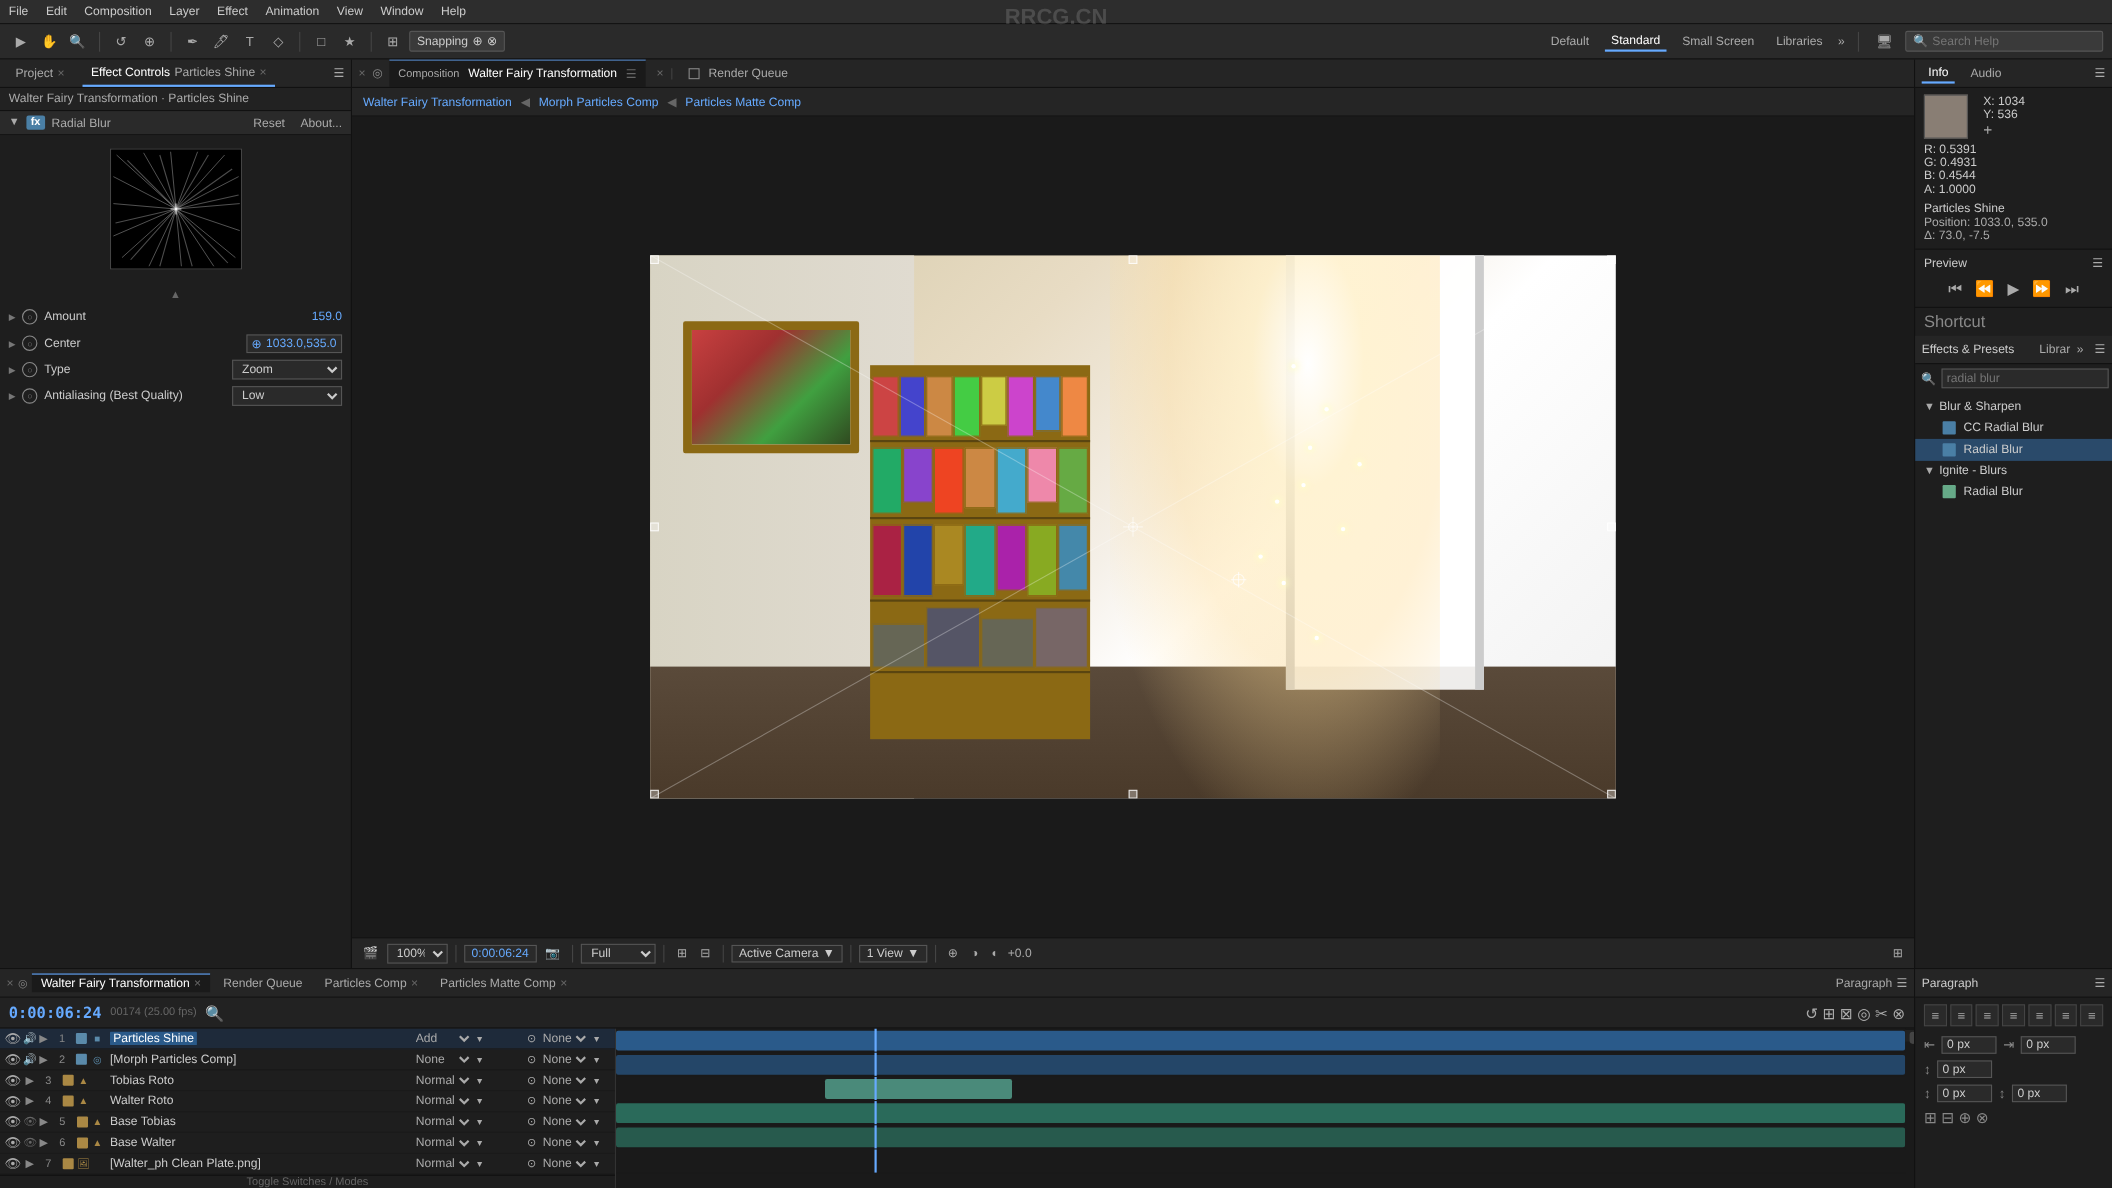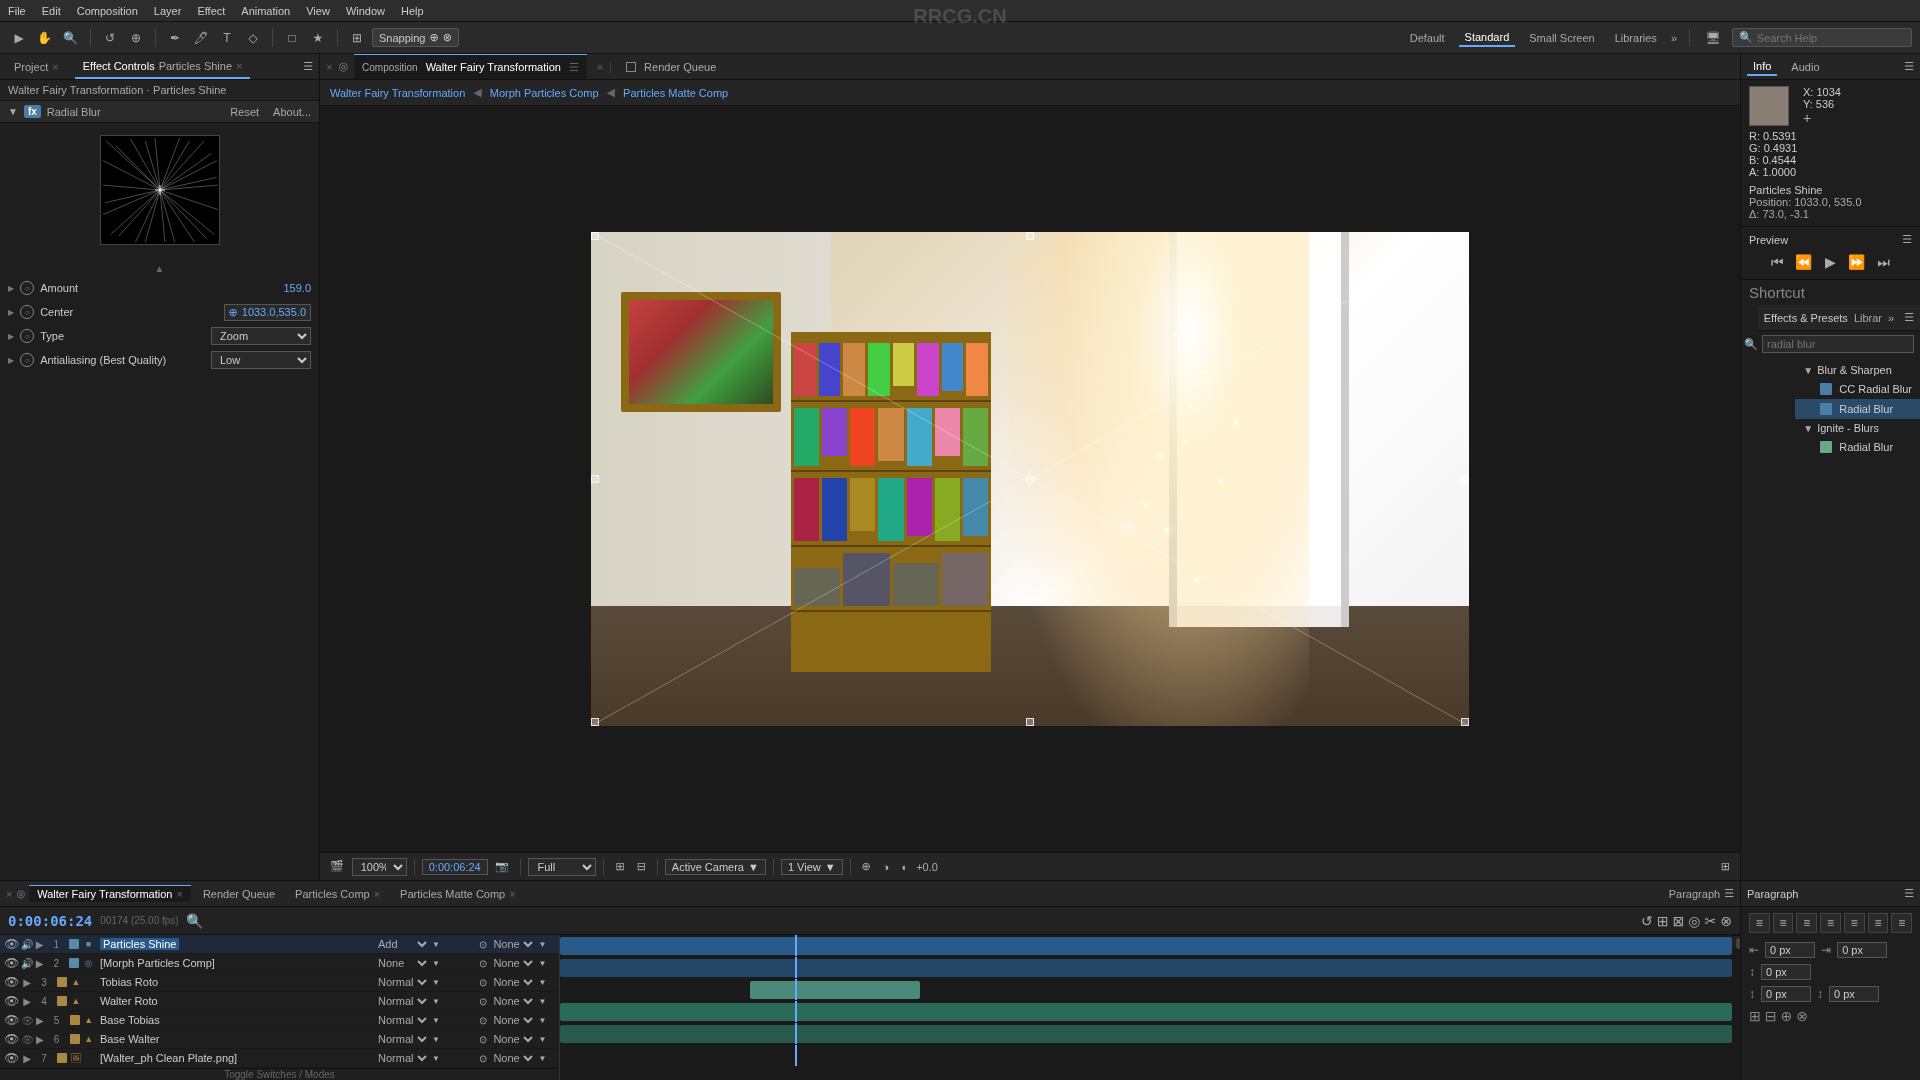--- a/index.html
+++ b/index.html
@@ -521,21 +521,20 @@
     }
     .info-label { color: #ccc; margin-top: 6px; font-size: 11px; }
     .info-pos { color: #aaa; font-size: 11px; }
 
     
     .effects-panel {
       flex: 1;
       display: flex;
       flex-direction: column;
       overflow: hidden;
-      align-items: flex-end;
     }
     .effects-panel-header {
       display: flex;
       align-items: center;
       background: #252525;
       height: 26px;
       padding: 0 6px;
       border-bottom: 1px solid #111;
       gap: 6px;
     }
@@ -1307,21 +1306,21 @@
         </div>
       </div>
       <div style="margin-top:4px">
         <div>R: 0.5391</div>
         <div>G: 0.4931</div>
         <div>B: 0.4544</div>
         <div>A: 1.0000</div>
       </div>
       <div class="info-label">Particles Shine</div>
       <div class="info-pos">Position: 1033.0, 535.0</div>
-      <div class="info-pos">Δ: 73.0, -3.1</div>
+      <div class="info-pos">Δ: 73.0, -7.5</div>
     </div>
 
     <div class="preview-section">
       <div class="preview-header">
         <span class="preview-title">Preview</span>
         <span style="margin-left:auto;color:#aaa;cursor:pointer">☰</span>
       </div>
       <div class="preview-controls">
         <span class="preview-btn">⏮</span>
         <span class="preview-btn">⏪</span>

